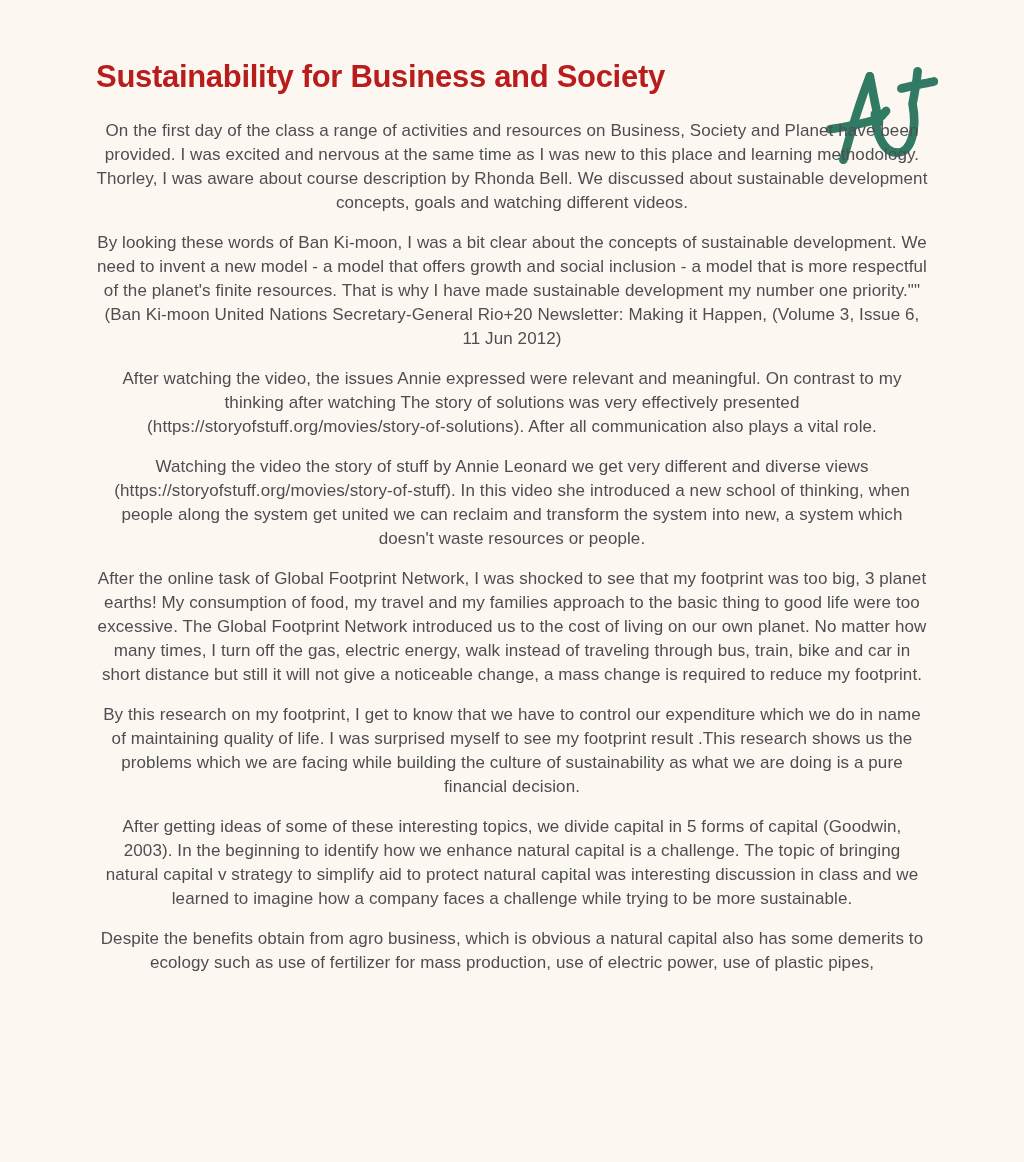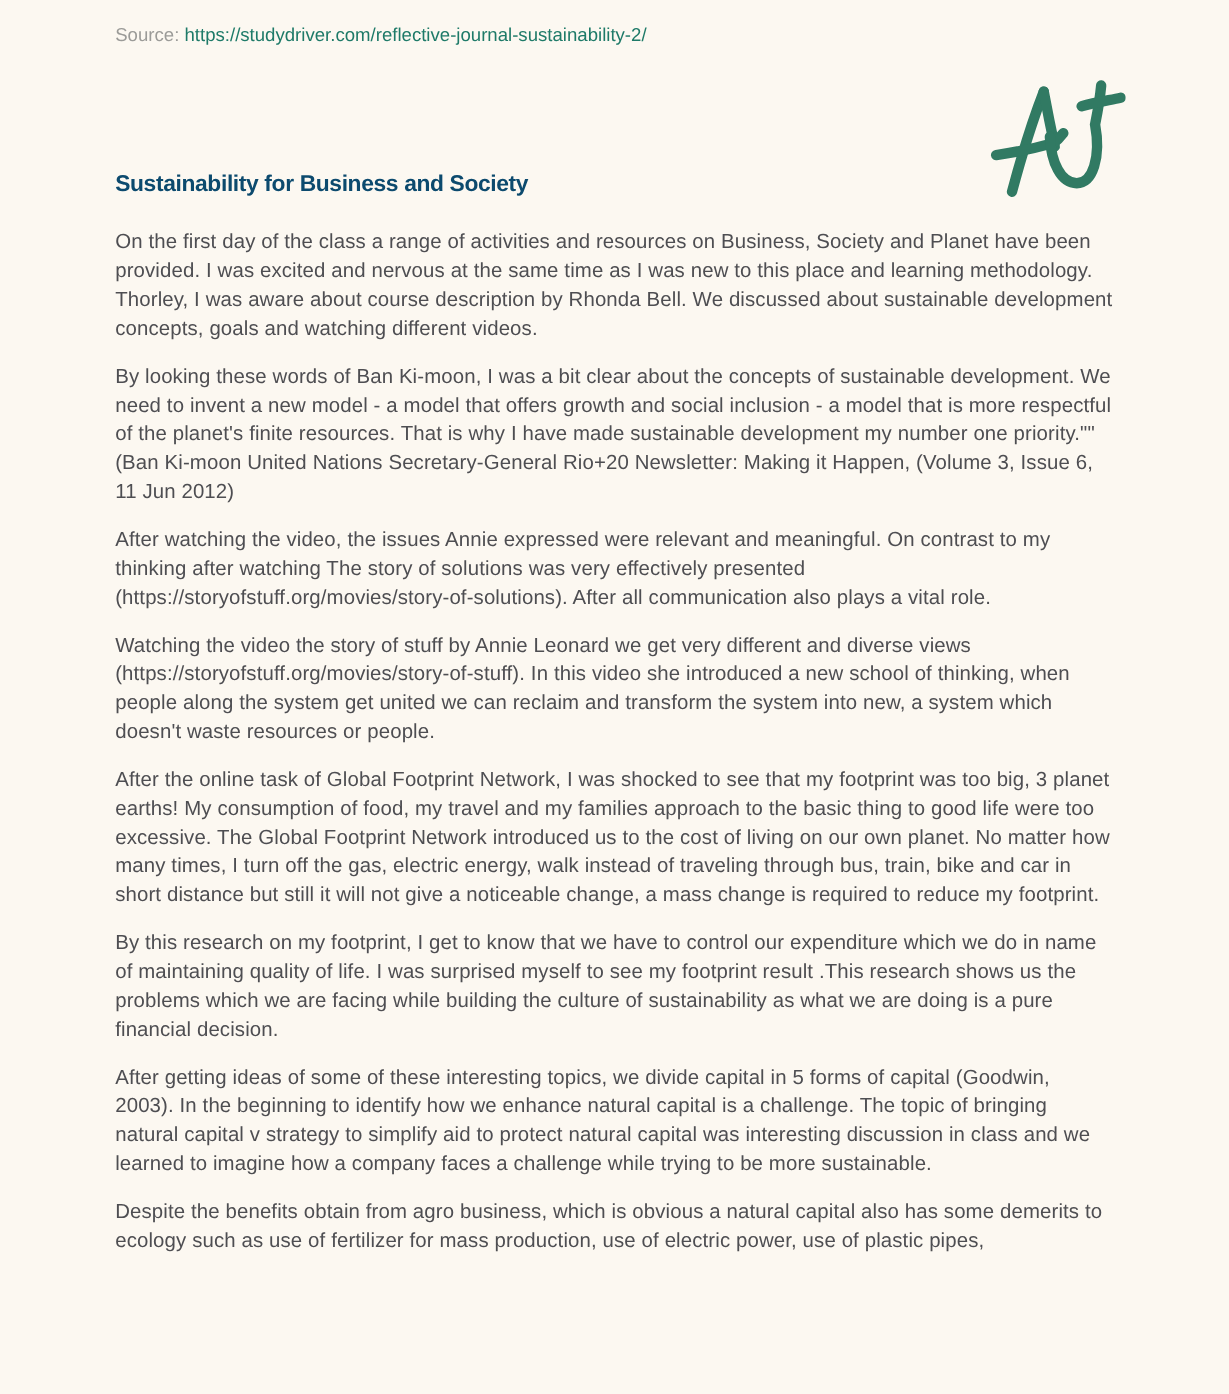--- a/index.html
+++ b/index.html
@@ -45,36 +45,37 @@
     text-decoration: none;
   }
   .logo {
     position: absolute;
     left: 824px;
     top: 64px;
     width: 114px;
     height: 102px;
   }
   .article-title {
-    margin: 104px 0 0 0;
-    font-size: 19px;
+    margin: 58px 0 0 0;
+    font-size: 31px;
     line-height: 1.2;
     font-weight: 700;
-    color: #0c4a6e;
+    color: #b91c1c;
     letter-spacing: -0.3px;
   }
   .essay-body {
     margin-top: 24px;
   }
   .essay-body p.para {
     margin: 0 0 16px 0;
     font-size: 17px;
     line-height: 24px;
     color: #4e4e52;
     letter-spacing: 0.1px;
+    text-align: center;
   }
 </style>
 </head>
 <body>
 
 <div class="page">
 
   <svg class="logo" viewBox="0 0 112 100" fill="none" xmlns="http://www.w3.org/2000/svg">
     <g stroke="#317a63" stroke-width="8.5" stroke-linecap="round" fill="none">
 
@@ -86,24 +87,20 @@
 
       <path d="M92,7 C91,18 89,29 87,39 C92,66 85,87 72,87 C59,87 51,70 50,49"></path>
 
       <path d="M76,24 C87,21 99,19 108,17"></path>
     </g>
   </svg>
 
   <div class="content">
 
 
-    <div class="source-line">
-      <span>Source:</span>
-      <a class="source-link" href="#">https://studydriver.com/reflective-journal-sustainability-2/</a>
-    </div>
 
     <h2 class="article-title">Sustainability for Business and Society</h2>
 
     <div class="essay-body">
         <p class="para">On the first day of the class a range of activities and resources on Business, Society and Planet have been provided. I was excited and nervous at the same time as I was new to this place and learning methodology. Thorley, I was aware about course description by Rhonda Bell. We discussed about sustainable development concepts, goals and watching different videos.</p>
         <p class="para">By looking these words of Ban Ki-moon, I was a bit clear about the concepts of sustainable development. We need to invent a new model - a model that offers growth and social inclusion - a model that is more respectful of the planet's finite resources. That is why I have made sustainable development my number one priority."" (Ban Ki-moon United Nations Secretary-General Rio+20 Newsletter: Making it Happen, (Volume 3, Issue 6, 11 Jun 2012)</p>
         <p class="para">After watching the video, the issues Annie expressed were relevant and meaningful. On contrast to my thinking after watching The story of solutions was very effectively presented (https://storyofstuff.org/movies/story-of-solutions). After all communication also plays a vital role.</p>
         <p class="para">Watching the video the story of stuff by Annie Leonard we get very different and diverse views (https://storyofstuff.org/movies/story-of-stuff). In this video she introduced a new school of thinking, when people along the system get united we can reclaim and transform the system into new, a system which doesn't waste resources or people.</p>
         <p class="para">After the online task of Global Footprint Network, I was shocked to see that my footprint was too big, 3 planet earths! My consumption of food, my travel and my families approach to the basic thing to good life were too excessive. The Global Footprint Network introduced us to the cost of living on our own planet. No matter how many times, I turn off the gas, electric energy, walk instead of traveling through bus, train, bike and car in short distance but still it will not give a noticeable change, a mass change is required to reduce my footprint.</p>
         <p class="para">By this research on my footprint, I get to know that we have to control our expenditure which we do in name of maintaining quality of life. I was surprised myself to see my footprint result .This research shows us the problems which we are facing while building the culture of sustainability as what we are doing is a pure financial decision.</p>

